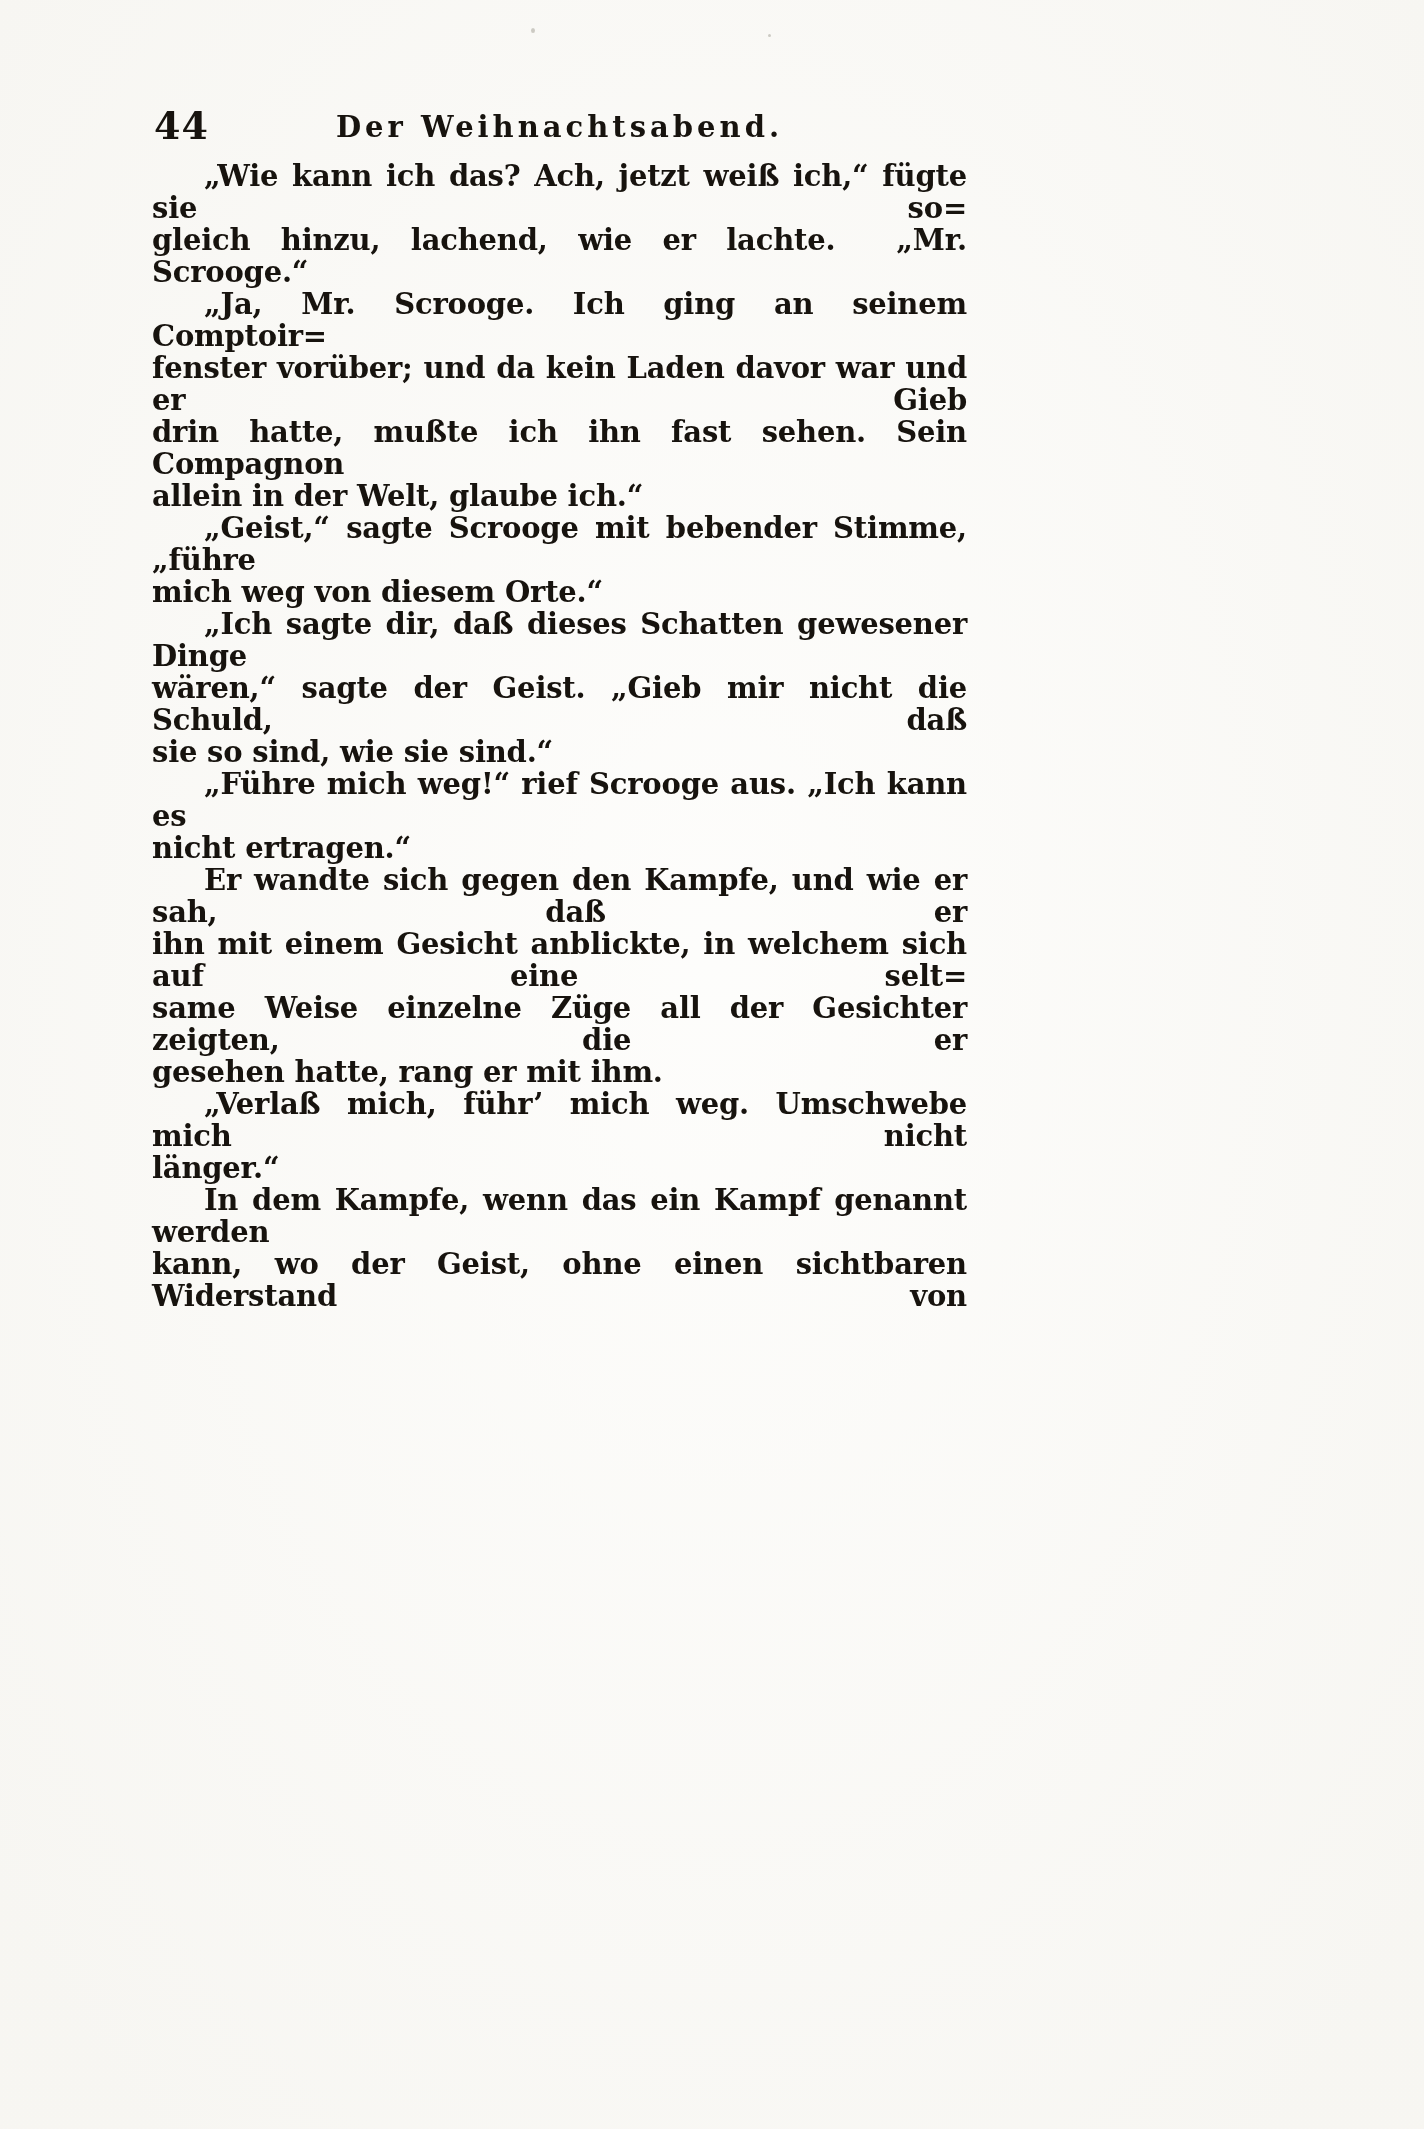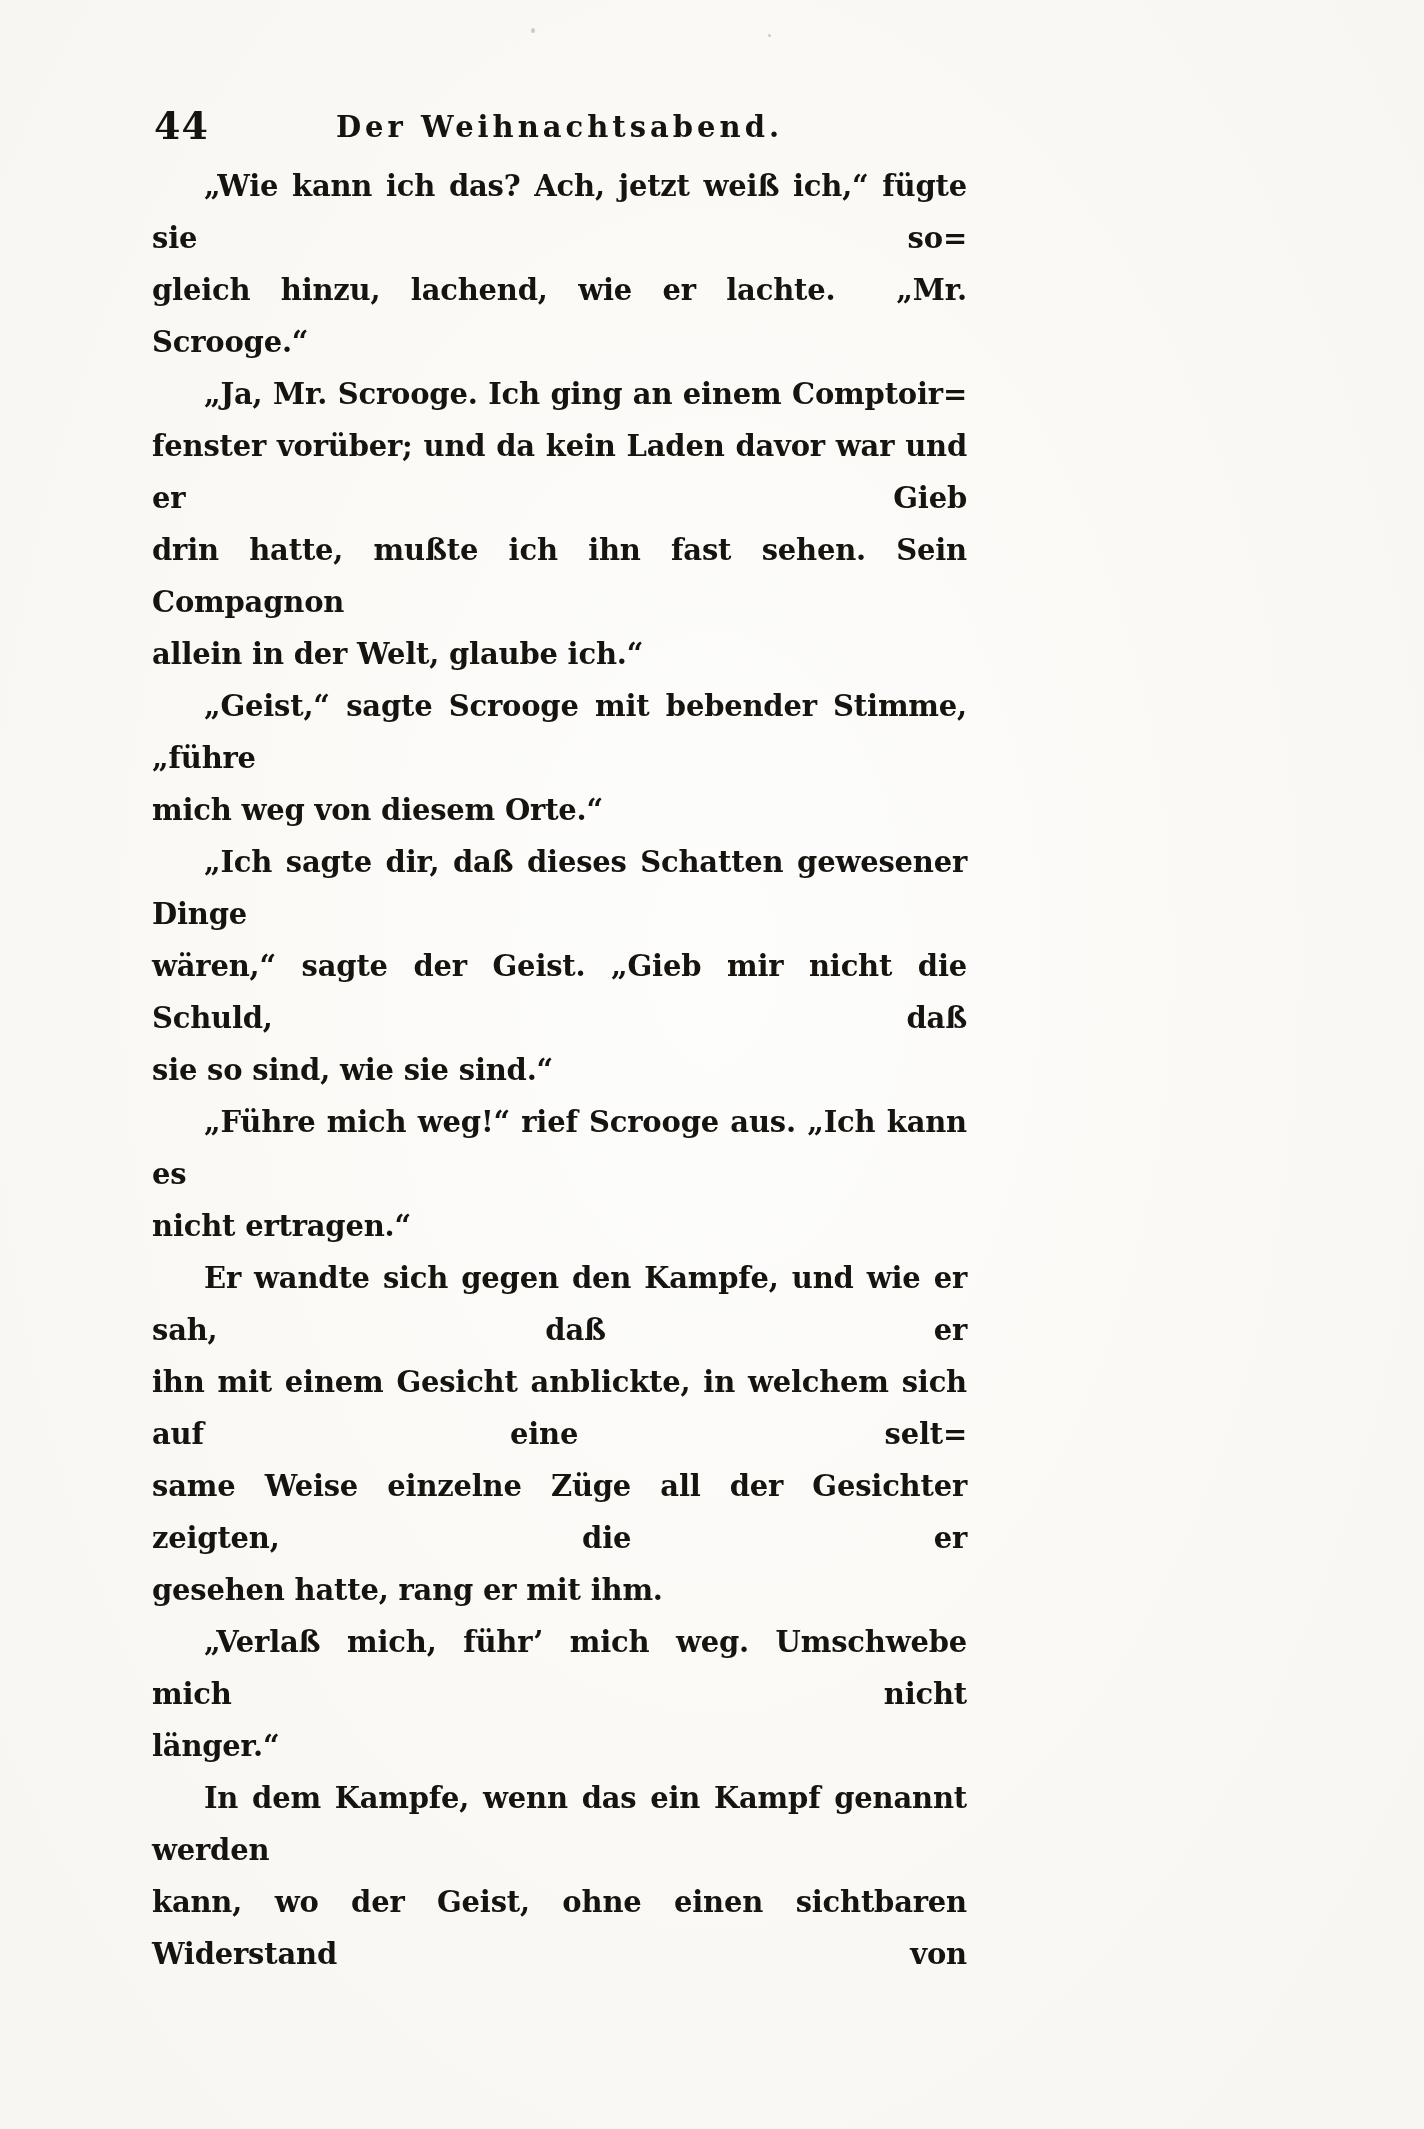--- a/index.html
+++ b/index.html
@@ -53,21 +53,21 @@
   .text-block {
     position: absolute;
     top: 160px;
     left: 152px;
     width: 815px;
   }
   .para { width: 100%; }
   .line {
     font-size: 29px;
     font-weight: bold;
-    line-height: 52px;
+    line-height: 32px;
     letter-spacing: -0.2px;
     text-align: justify;
     text-align-last: justify;
   }
   .line.first { text-indent: 52px; }
   .line.end {
     text-align-last: left;
     white-space: pre-wrap;
   }
 </style>
@@ -82,21 +82,21 @@
     <span class="pagenum">44</span>
     <span class="runtitle">Der Weihnachtsabend.</span>
   </header>
 
   <main class="text-block" id="text-block">
       <div class="para">
         <div class="line first">„Wie kann ich das?  Ach, jetzt weiß ich,“ fügte sie so=</div>
         <div class="line end">gleich hinzu, lachend, wie er lachte.  „Mr. Scrooge.“</div>
       </div>
       <div class="para">
-        <div class="line first">„Ja, Mr. Scrooge.  Ich ging an einem Comptoir=</div>
+        <div class="line first">„Ja, Mr. Scrooge.  Ich ging an seinem Comptoir=</div>
         <div class="line">fenster vorüber; und da kein Laden davor war und er Gieb</div>
         <div class="line">drin hatte, mußte ich ihn fast sehen.  Sein Compagnon</div>
         <div class="line end">allein in der Welt, glaube ich.“</div>
       </div>
       <div class="para">
         <div class="line first">„Geist,“ sagte Scrooge mit bebender Stimme, „führe</div>
         <div class="line end">mich weg von diesem Orte.“</div>
       </div>
       <div class="para">
         <div class="line first">„Ich sagte dir, daß dieses Schatten gewesener Dinge</div>

